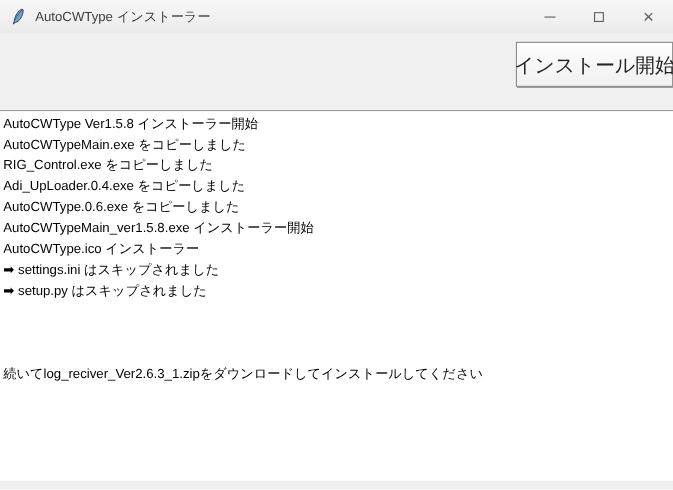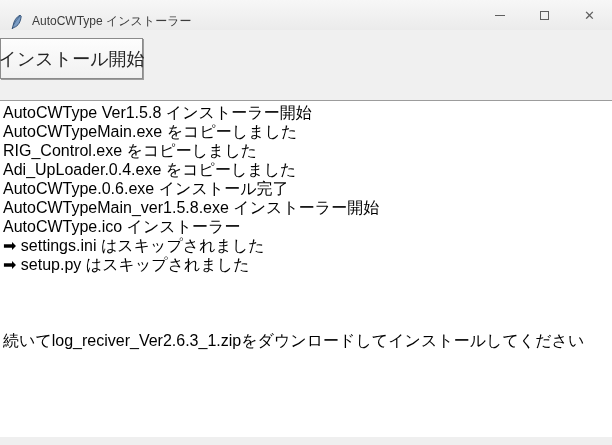--- a/index.html
+++ b/index.html
@@ -10,21 +10,21 @@
     width: 612px; height: 445px;
     background: #f0f0f0;
     display: flex; flex-direction: column;
     position: relative;
   }
 
   
   .titlebar {
     height: 30px; flex: 0 0 30px;
     background: linear-gradient(#f7f7f7, #ebebeb);
-    display: flex; align-items: flex-end;
+    display: flex; align-items: center;
   }
   .app-icon {
     width: 16px; height: 16px;
     margin-left: 9px; margin-right: 7px;
     flex: 0 0 16px;
   }
   .title-text {
     font-size: 12px; color: #3c3c3c;
     white-space: nowrap;
   }
@@ -36,21 +36,21 @@
     color: #5a5a5a;
   }
   .glyph-min { width: 10px; height: 1px; background: #5f5f5f; }
   .glyph-max { width: 9px; height: 9px; border: 1px solid #5f5f5f; background: transparent; }
   .glyph-close { font-size: 13px; color: #5f5f5f; line-height: 1; }
 
   
   .panel {
     height: 70px; flex: 0 0 70px;
     background: #f0f0f0;
-    display: flex; justify-content: flex-start; align-items: flex-start;
+    display: flex; justify-content: flex-end; align-items: flex-start;
   }
   .install-btn {
     margin-top: 8px;
     width: 143px; height: 41px;
     background: linear-gradient(#fdfdfd, #f1f1f1);
     border: 1px solid #8b8b8b;
     box-shadow: 1px 1px 0 #9d9d9d;
     font-family: "Liberation Sans", sans-serif;
     font-size: 18px; color: #252525;
     display: flex; align-items: center; justify-content: center;
@@ -59,21 +59,21 @@
 
   
   .log {
     flex: 1 1 auto;
     background: #ffffff;
     border-top: 1px solid #9c9c9c;
     padding: 2px 2px 0 3px;
     overflow: hidden;
   }
   .log-line {
-    font-size: 16px;
+    font-size: 12px;
     line-height: 19px;
     height: 19px;
     color: #000000;
     white-space: pre;
     overflow: hidden;
   }
 
   
   .bottom-strip {
     flex: 0 0 8px; height: 8px;
@@ -107,21 +107,21 @@
 
   <div class="panel">
     <button class="install-btn">インストール開始</button>
   </div>
 
   <div class="log">
     <div class="log-line">AutoCWType Ver1.5.8 インストーラー開始</div>
     <div class="log-line">AutoCWTypeMain.exe をコピーしました</div>
     <div class="log-line">RIG_Control.exe をコピーしました</div>
     <div class="log-line">Adi_UpLoader.0.4.exe をコピーしました</div>
-    <div class="log-line">AutoCWType.0.6.exe インストール完了</div>
+    <div class="log-line">AutoCWType.0.6.exe をコピーしました</div>
     <div class="log-line">AutoCWTypeMain_ver1.5.8.exe インストーラー開始</div>
     <div class="log-line">AutoCWType.ico インストーラー</div>
     <div class="log-line">➡ settings.ini はスキップされました</div>
     <div class="log-line">➡ setup.py はスキップされました</div>
     <div class="log-line"></div>
     <div class="log-line"></div>
     <div class="log-line"></div>
     <div class="log-line">続いてlog_reciver_Ver2.6.3_1.zipをダウンロードしてインストールしてください</div>
   </div>
 

